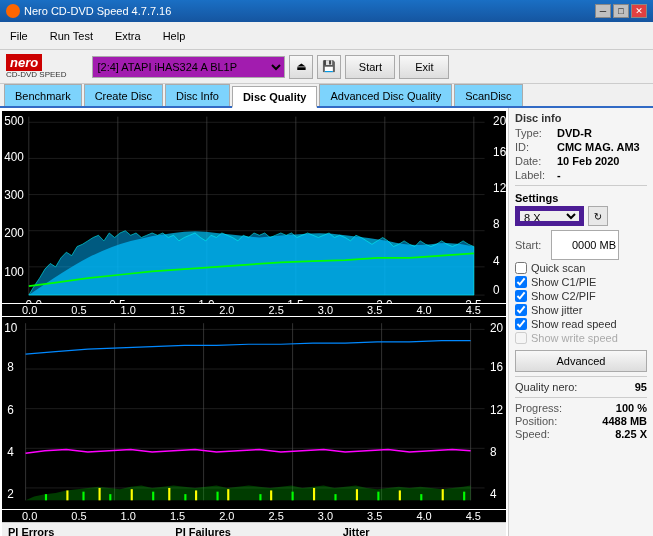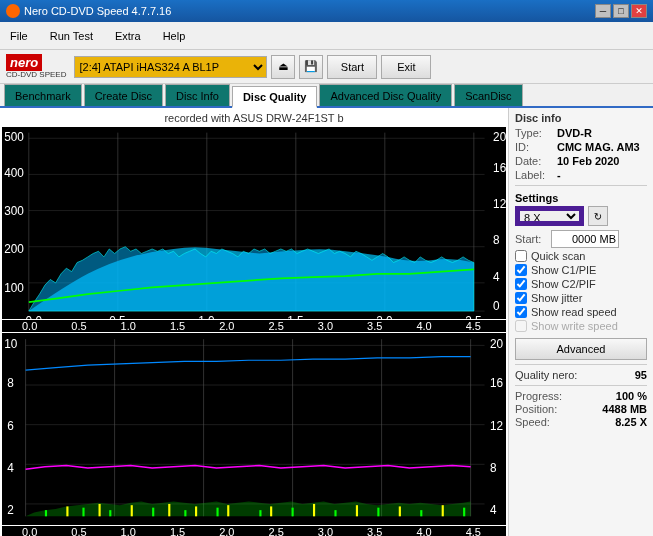--- a/index.html
+++ b/index.html
@@ -41,30 +41,30 @@
     .toolbar {
       background: #f0f0f0;
       height: 34px;
       display: flex;
       align-items: center;
       padding: 2px 6px;
       gap: 4px;
       border-bottom: 1px solid #ccc;
     }
     .nero-logo {
-      display: flex; align-items: center; margin-right: 4px;
+      display: flex; align-items: center; margin-right: 22px;
     }
     .nero-logo-box {
       background: #cc0000; color: white; font-weight: bold;
       font-size: 13px; padding: 1px 4px; font-style: italic;
     }
     .nero-cd-text { font-size: 8px; color: #333; display: block; line-height: 1; }
     .drive-select {
       height: 22px; width: 193px; font-size: 11px;
-      border: 1px solid #aaa; background: #eab308;
+      border: 1px solid #aaa; background: #a21caf;
     }
     .toolbar-btn {
       height: 24px; min-width: 50px; font-size: 11px;
       border: 1px solid #aaa; background: linear-gradient(to bottom, #f8f8f8, #ddd);
       cursor: pointer; padding: 0 8px;
     }
     .toolbar-icon-btn {
       height: 24px; width: 24px;
       border: 1px solid #aaa; background: linear-gradient(to bottom, #f8f8f8, #ddd);
       cursor: pointer; display: flex; align-items: center; justify-content: center;
@@ -75,21 +75,21 @@
       background: #f0f0f0;
       height: 24px;
       display: flex;
       align-items: flex-end;
       padding: 0 4px;
       border-bottom: 2px solid #316ac5;
     }
     .tab {
       height: 22px; padding: 2px 10px;
       border: 1px solid #aaa; border-bottom: none;
-      background: #0f766e; cursor: pointer;
+      background: #7dd3fc; cursor: pointer;
       margin-right: 2px; font-size: 11px;
       display: flex; align-items: center;
     }
     .tab.active {
       background: white; border-bottom: 2px solid white;
       font-weight: bold; margin-bottom: -2px; z-index: 1;
     }
     
     
     .main-content {
@@ -143,21 +143,21 @@
     .disc-info-value { color: #000; font-weight: bold; }
     
     .settings-label { font-weight: bold; margin: 6px 0 2px; }
     
     .speed-row { display: flex; gap: 4px; align-items: center; margin-bottom: 4px; }
     .speed-select { width: 69px; height: 20px; font-size: 11px; border: 5px solid #4c1d95; }
     .refresh-btn { width: 20px; height: 20px; border: 1px solid #aaa; background: #e8e8e8; cursor: pointer; font-size: 10px; display: flex; align-items: center; justify-content: center; }
     
     .mb-input-row { display: flex; gap: 4px; align-items: center; margin-bottom: 2px; }
     .mb-label { min-width: 32px; color: #555; }
-    .mb-input { width: 68px; height: 18px; font-size: 11px; border: 1px solid #aaa; padding: 0 2px; background: white; text-align: right; }
+    .mb-input { width: 68px; height: 30px; font-size: 11px; border: 1px solid #aaa; padding: 0 2px; background: white; text-align: right; }
     
     .checkbox-row { display: flex; align-items: center; gap: 4px; margin-bottom: 2px; }
     .checkbox-row input[type=checkbox] { width: 12px; height: 12px; margin: 0; }
     .checkbox-row label { color: #333; }
     .checkbox-disabled label { color: #aaa; }
     
     .advanced-btn {
       width: 100%; height: 22px; margin-top: 4px;
       border: 1px solid #aaa; background: linear-gradient(to bottom, #f8f8f8, #ddd);
       cursor: pointer; font-size: 11px; text-align: center;
@@ -228,21 +228,20 @@
   <div class="tab">Create Disc</div>
   <div class="tab">Disc Info</div>
   <div class="tab active">Disc Quality</div>
   <div class="tab">Advanced Disc Quality</div>
   <div class="tab">ScanDisc</div>
 </div>
 
 <div class="main-content">
 
   <div class="chart-area">
-    <div class="chart-header">recorded with ASUS   DRW-24F1ST  b</div>
 
     <div class="charts-container">
 
       <div class="chart-wrapper" style="height:48%;">
         <svg width="100%" height="100%" style="background:#000;" viewBox="0 0 470 170" preserveAspectRatio="none">
 
           <text x="458" y="12" fill="white" font-size="9">20</text>
           <text x="458" y="40" fill="white" font-size="9">16</text>
           <text x="458" y="72" fill="white" font-size="9">12</text>
           <text x="458" y="104" fill="white" font-size="9">8</text>

